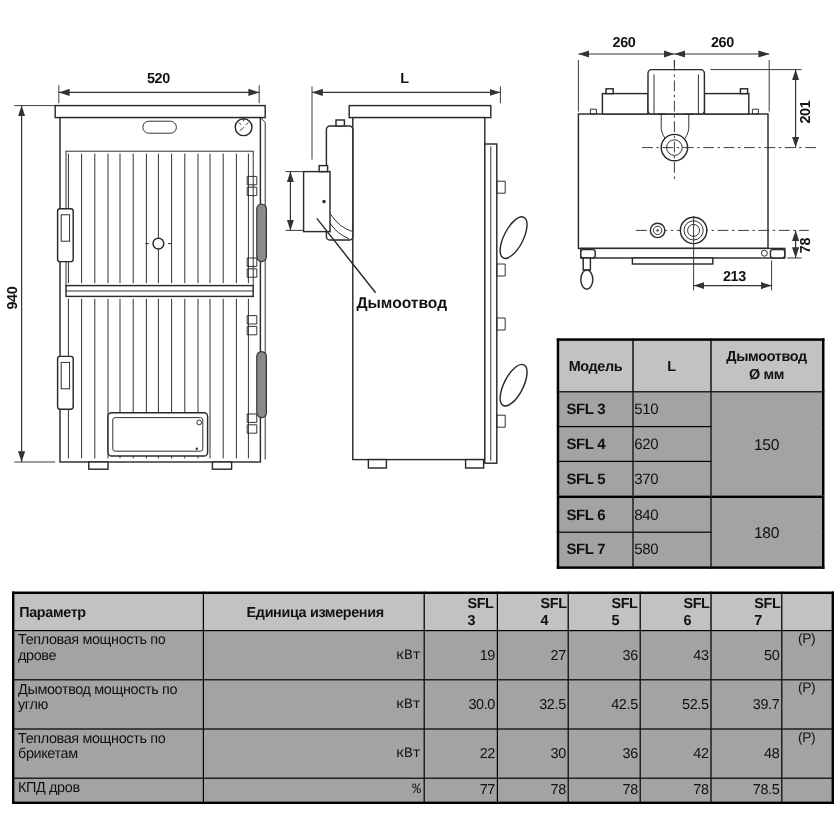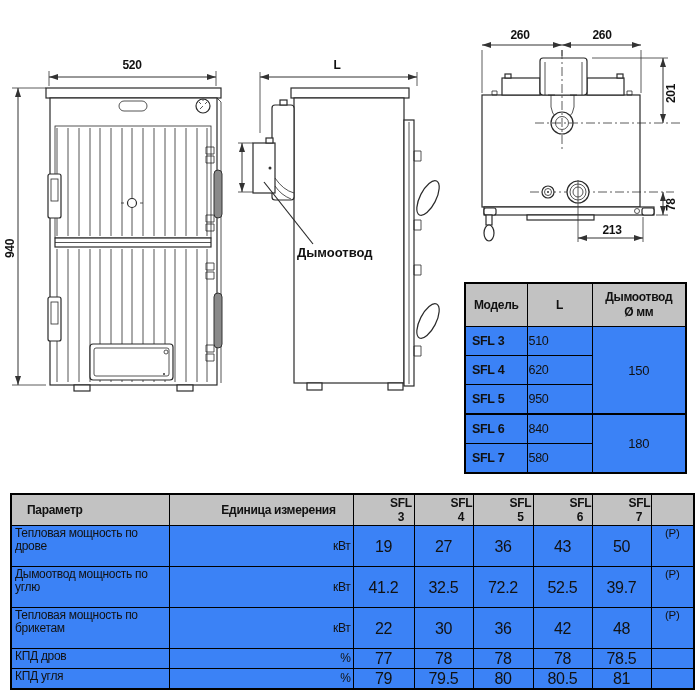--- a/index.html
+++ b/index.html
@@ -10,44 +10,44 @@
   .lnthin{fill:none;stroke:#2a2a2a;stroke-width:0.8;}
   .fillw{fill:#ffffff;stroke:#2a2a2a;stroke-width:1.2;}
   .dark{fill:#8a8a8a;stroke:#333;stroke-width:1;}
   .dim{stroke:#333;stroke-width:1;fill:none;marker-start:url(#arr);marker-end:url(#arr);}
   .ext{stroke:#333;stroke-width:0.8;fill:none;}
   .cl{stroke:#333;stroke-width:0.8;fill:none;stroke-dasharray:9 3 2 3;}
   .dimtxt{font-family:"Liberation Sans",sans-serif;font-size:12px;font-weight:bold;
           fill:#111;letter-spacing:-0.3px;}
   .lbltxt{font-family:"Liberation Sans",sans-serif;font-size:13px;font-weight:bold;fill:#111;}
 
-  table{border-collapse:collapse;table-layout:fixed;background:#3b82f6;}
+  table{border-collapse:collapse;table-layout:fixed;background:#a3a3a3;}
   td,th{border:1px solid #000;overflow:hidden;letter-spacing:-0.3px;}
 
   
   .model-table{position:absolute;left:464px;top:282px;width:221px;border:2px solid #000;}
   .model-table th{background:#c2c2c2;font-size:12px;font-weight:bold;height:40px;
                   text-align:center;vertical-align:middle;line-height:15px;}
   .model-table td{height:26px;font-size:12.5px;vertical-align:middle;}
   .model-table td.mname{font-weight:bold;text-align:left;padding-left:6px;}
   .model-table td.mlen{text-align:left;}
   .model-table td.mflue{text-align:center;font-size:13px;margin-left:32px;}
   .model-table tr.group2 td{border-top:2px solid #000;}
 
   
   .spec-table{position:absolute;left:10px;top:493px;width:683px;border:2px solid #000;}
   .spec-table th{background:#c2c2c2;font-size:12px;font-weight:bold;height:18px;
-                 text-align:center;vertical-align:middle;padding-left:36px;}
-  .spec-table th.ph{text-align:left;padding-left:15px;margin-left:43px;}
+                 text-align:left;vertical-align:middle;padding-left:36px;}
+  .spec-table th.ph{text-align:left;padding-left:4px;margin-left:43px;}
   .spec-table td{font-size:12px;line-height:13px;}
   .spec-table tr.tall td{height:38px;}
   .spec-table tr.short td{height:17px;}
   .spec-table td.param{text-align:left;vertical-align:top;padding:1px 2px 0 3px;}
-  .spec-table td.unit{text-align:right;vertical-align:middle;padding-right:2px;}
-  .spec-table td.val{text-align:center;vertical-align:middle;font-size:16px;}
+  .spec-table td.unit{text-align:right;vertical-align:middle;padding-right:2px;font-family:Liberation Mono, monospace;}
+  .spec-table td.val{text-align:right;vertical-align:middle;font-size:12px;}
   .spec-table td.note{text-align:center;vertical-align:top;padding-top:1px;font-size:11.5px;}
 </style>
 </head>
 <body>
 
 <div class="page">
 
 <svg width="700" height="490" viewBox="0 0 700 490">
   <defs>
     <marker id="arr" markerWidth="10" markerHeight="8" refX="9" refY="4" orient="auto-start-reverse" markerUnits="userSpaceOnUse">
@@ -209,21 +209,21 @@
     <td class="mname">SFL 3</td>
     <td class="mlen">510</td>
     <td class="mflue" rowspan="3">150</td>
   </tr>
   <tr>
     <td class="mname">SFL 4</td>
     <td class="mlen">620</td>
   </tr>
   <tr>
     <td class="mname">SFL 5</td>
-    <td class="mlen">950</td>
+    <td class="mlen">370</td>
   </tr>
   <tr class="group2">
     <td class="mname">SFL 6</td>
     <td class="mlen">840</td>
     <td class="mflue" rowspan="2">180</td>
   </tr>
   <tr>
     <td class="mname">SFL 7</td>
     <td class="mlen">580</td>
   </tr>
@@ -258,23 +258,23 @@
     <td class="val">19</td>
     <td class="val">27</td>
     <td class="val">36</td>
     <td class="val">43</td>
     <td class="val">50</td>
     <td class="note">(P)</td>
   </tr>
   <tr class="tall">
     <td class="param">Дымоотвод мощность по углю</td>
     <td class="unit">кВт</td>
-    <td class="val">41.2</td>
+    <td class="val">30.0</td>
     <td class="val">32.5</td>
-    <td class="val">72.2</td>
+    <td class="val">42.5</td>
     <td class="val">52.5</td>
     <td class="val">39.7</td>
     <td class="note">(P)</td>
   </tr>
   <tr class="tall">
     <td class="param">Тепловая мощность по брикетам</td>
     <td class="unit">кВт</td>
     <td class="val">22</td>
     <td class="val">30</td>
     <td class="val">36</td>
@@ -285,26 +285,16 @@
   <tr class="short">
     <td class="param">КПД дров</td>
     <td class="unit">%</td>
     <td class="val">77</td>
     <td class="val">78</td>
     <td class="val">78</td>
     <td class="val">78</td>
     <td class="val">78.5</td>
     <td class="note"></td>
   </tr>
-  <tr class="short">
-    <td class="param">КПД угля</td>
-    <td class="unit">%</td>
-    <td class="val">79</td>
-    <td class="val">79.5</td>
-    <td class="val">80</td>
-    <td class="val">80.5</td>
-    <td class="val">81</td>
-    <td class="note"></td>
-  </tr>
 </tbody>
     </table>
 
 </div>
 
 </body></html>

